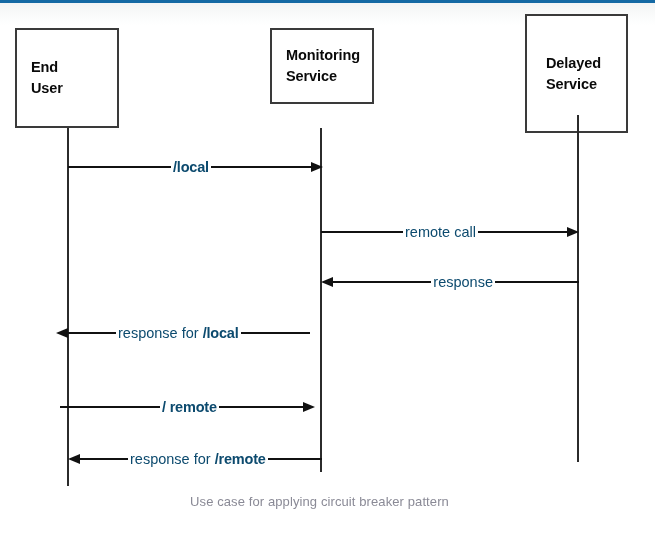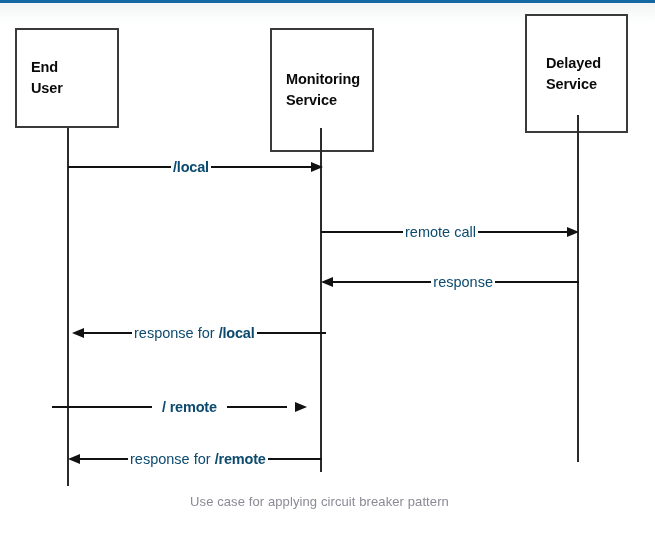--- a/index.html
+++ b/index.html
@@ -52,21 +52,21 @@
   }
   .participant .pname {
     font-size: 14.5px;
     font-weight: bold;
     color: #0a0a0a;
     line-height: 1.42;
     letter-spacing: -0.1px;
     white-space: pre-line;
   }
   #p-end-user      { left: 15px;  top: 28px; width: 104px; height: 100px; }
-  #p-monitoring    { left: 270px; top: 28px; width: 104px; height: 124px; }
+  #p-monitoring    { left: 270px; top: 28px; width: 104px; height: 76px; }
   #p-delayed       { left: 525px; top: 14px; width: 103px; height: 119px; }
   #p-delayed .pname { padding-left: 5px; }
 
   
   .lifeline {
     position: absolute;
     width: 2px;
     background: #2b2b2b;
   }
   #ll-end-user   { left: 67px;  top: 128px; height: 358px; }
@@ -105,22 +105,22 @@
     border-top: 5.5px solid transparent;
     border-bottom: 5.5px solid transparent;
   }
   .head.right { border-left: 12px solid #111111; }
   .head.left  { border-right: 12px solid #111111; }
 
   
   #m-local          { left: 68px;  top: 154px; width: 255px; }
   #m-remote-call    { left: 321px; top: 219px; width: 258px; }
   #m-response       { left: 321px; top: 269px; width: 258px; }
-  #m-resp-local     { left: 72px;  top: 320px; width: 254px; }
-  #m-remote         { left: 52px;  top: 394px; width: 255px; gap: 8px; }
+  #m-resp-local     { left: 56px;  top: 320px; width: 254px; }
+  #m-remote         { left: 60px;  top: 394px; width: 255px; }
   #m-resp-remote    { left: 68px;  top: 446px; width: 254px; }
 
   
   #m-local      .seg.a { flex: 0 0 103px; }
   #m-remote     .seg.a { flex: 0 0 100px; }
   #m-remote-call .seg.a { flex: 0 0 82px; }
   #m-response    .seg.b { flex: 0 0 84px; }
   #m-resp-local  .seg.a { flex: 0 0 48px; }
   #m-resp-remote .seg.a { flex: 0 0 48px; }
 

